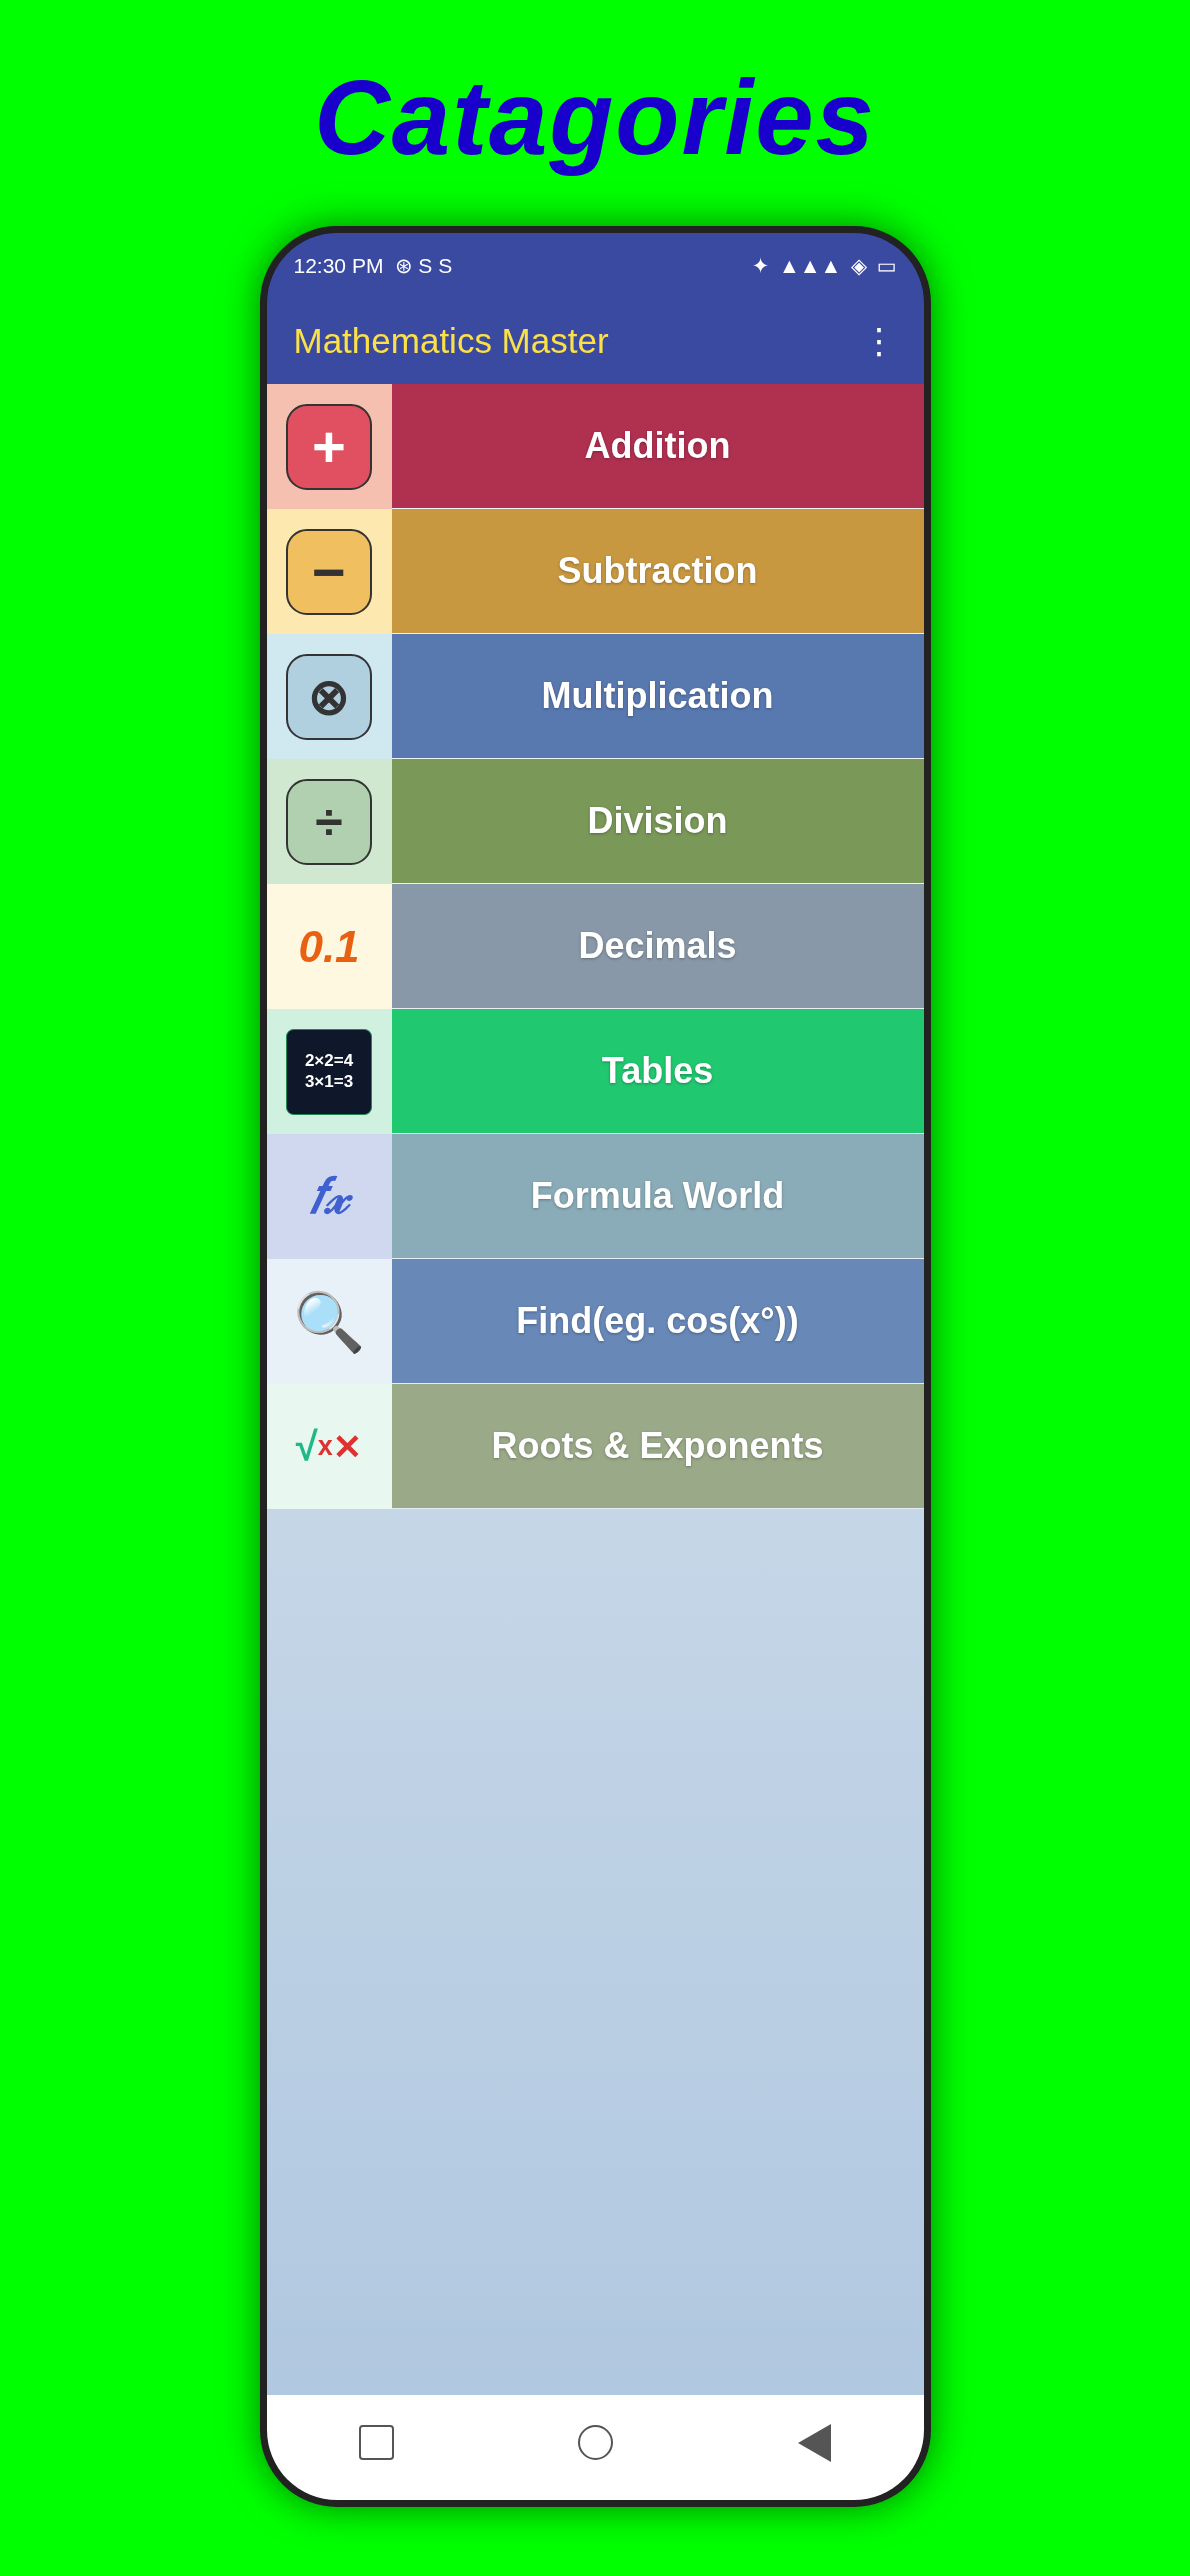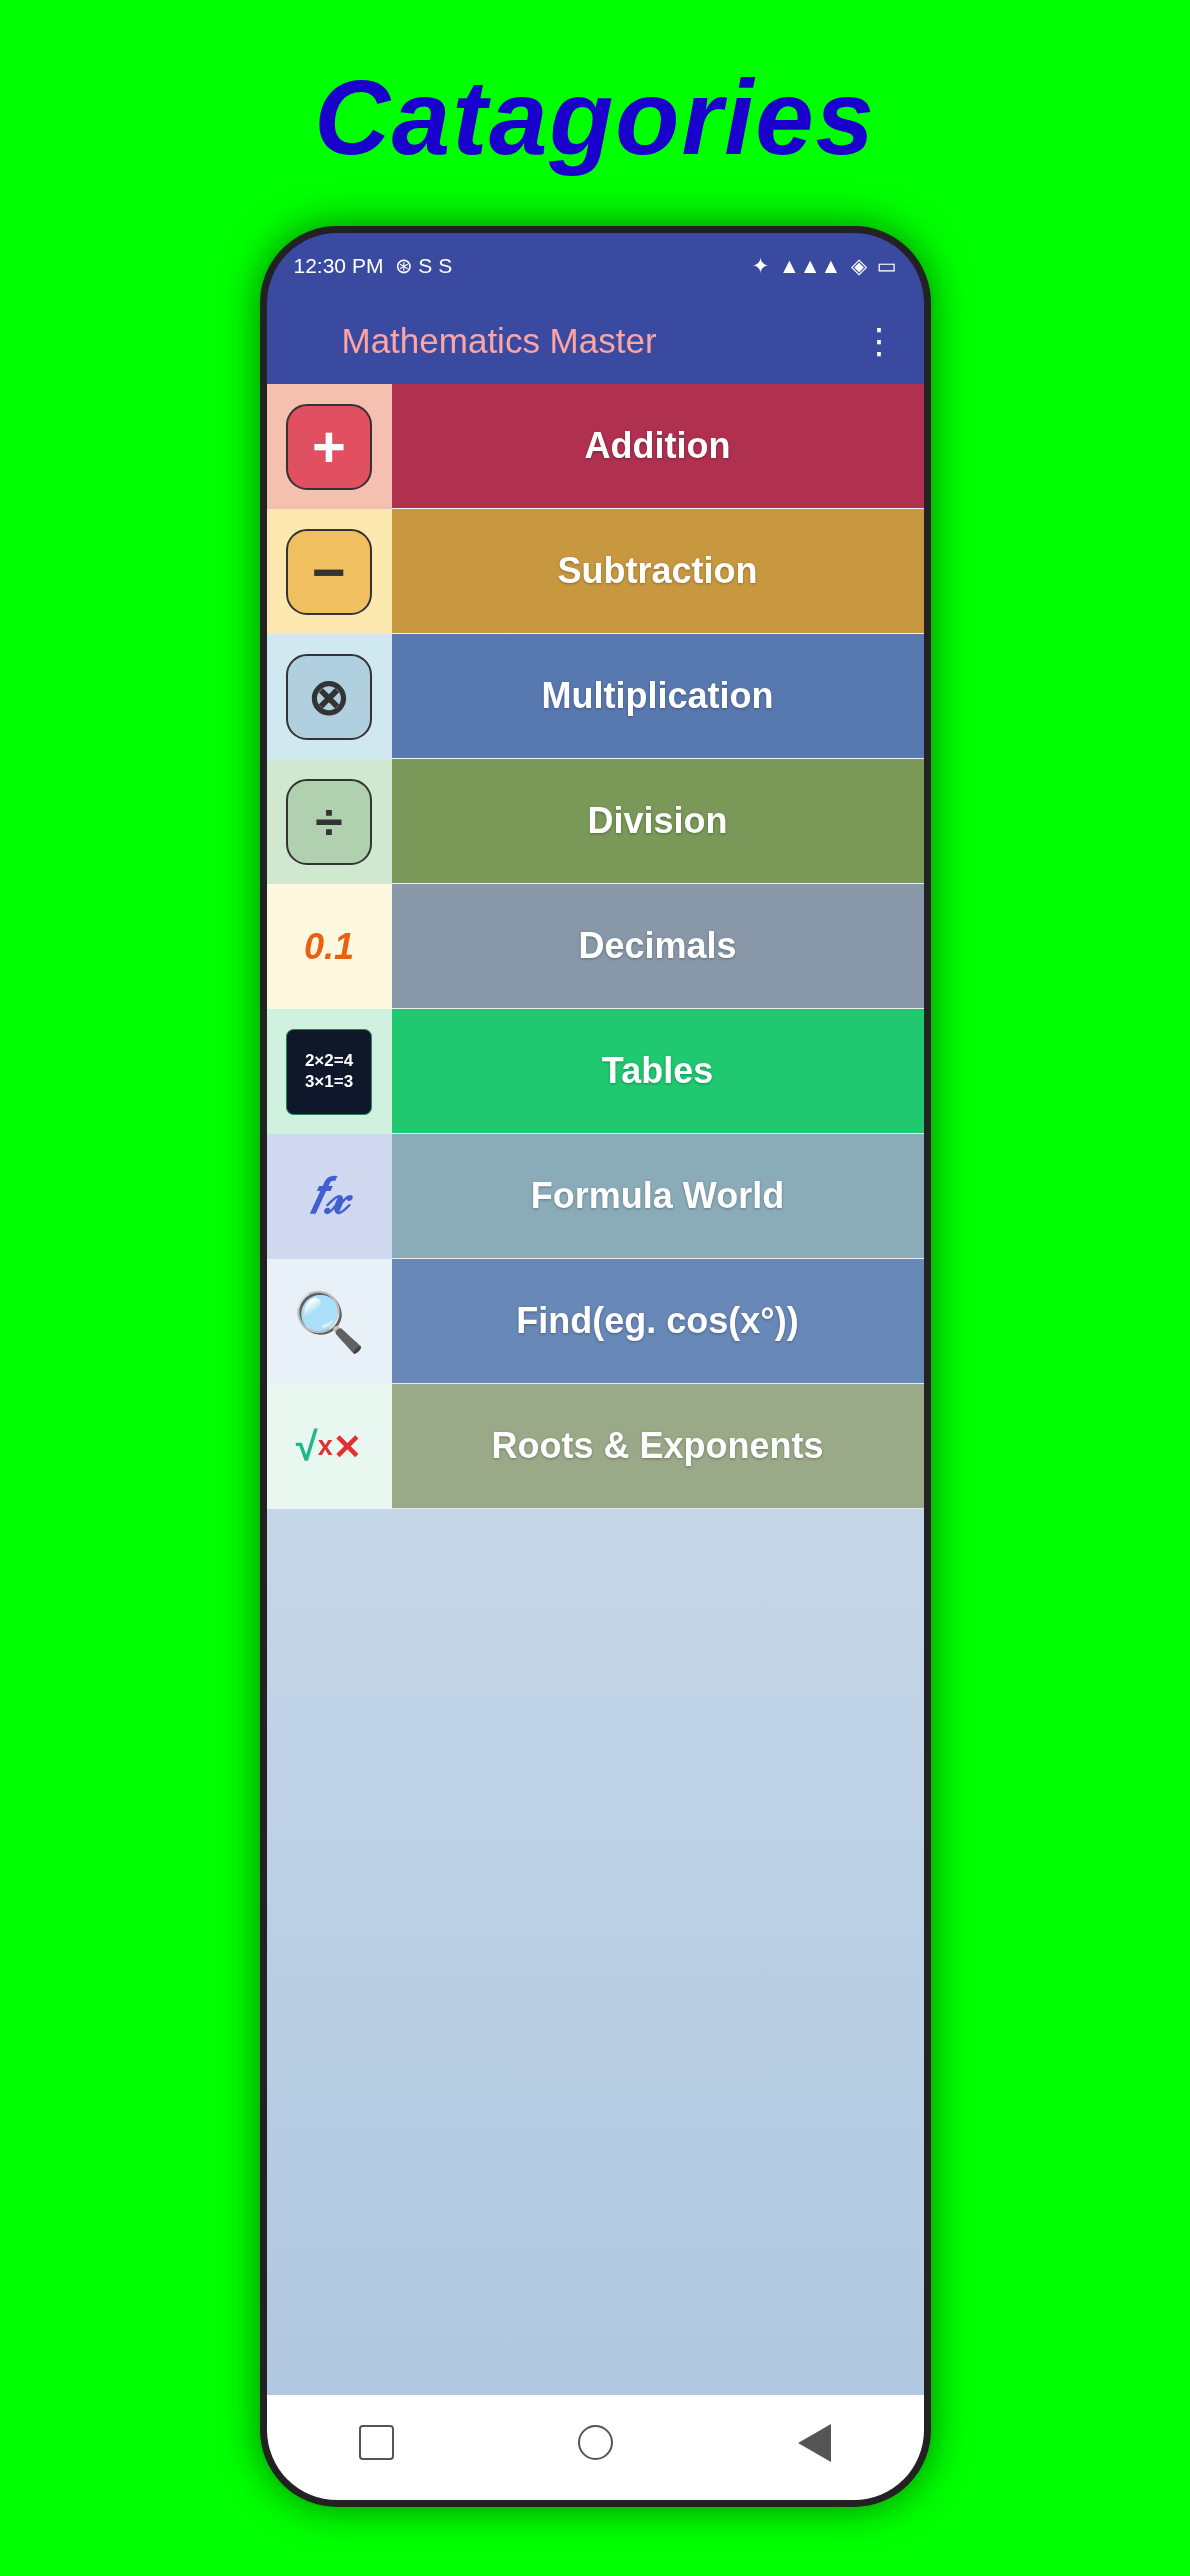--- a/index.html
+++ b/index.html
@@ -71,24 +71,23 @@
       background: #3a4aa0;
       height: 86px;
       display: flex;
       align-items: center;
       justify-content: space-between;
       padding: 0 27px;
       flex-shrink: 0;
     }
 
     .app-title {
-      color: #fca5a5;
+      color: #fde047;
       font-size: 35px;
       font-weight: 500;
-      margin-left: 48px;
     }
 
     .more-icon {
       color: white;
       font-size: 35px;
       cursor: pointer;
     }
 
     
     .content-area {
@@ -232,21 +231,21 @@
       display: flex;
       align-items: center;
       justify-content: center;
       color: #333;
       font-size: 50px;
       font-weight: bold;
       border: 2.9px solid #333;
     }
 
     .icon-decimal-text {
-      font-size: 36px;
+      font-size: 44px;
       font-weight: 900;
       color: #e86010;
       font-style: italic;
     }
 
     .icon-table-box {
       width: 86px;
       height: 86px;
       background: #0f172a;
       border-radius: 7.7px;

